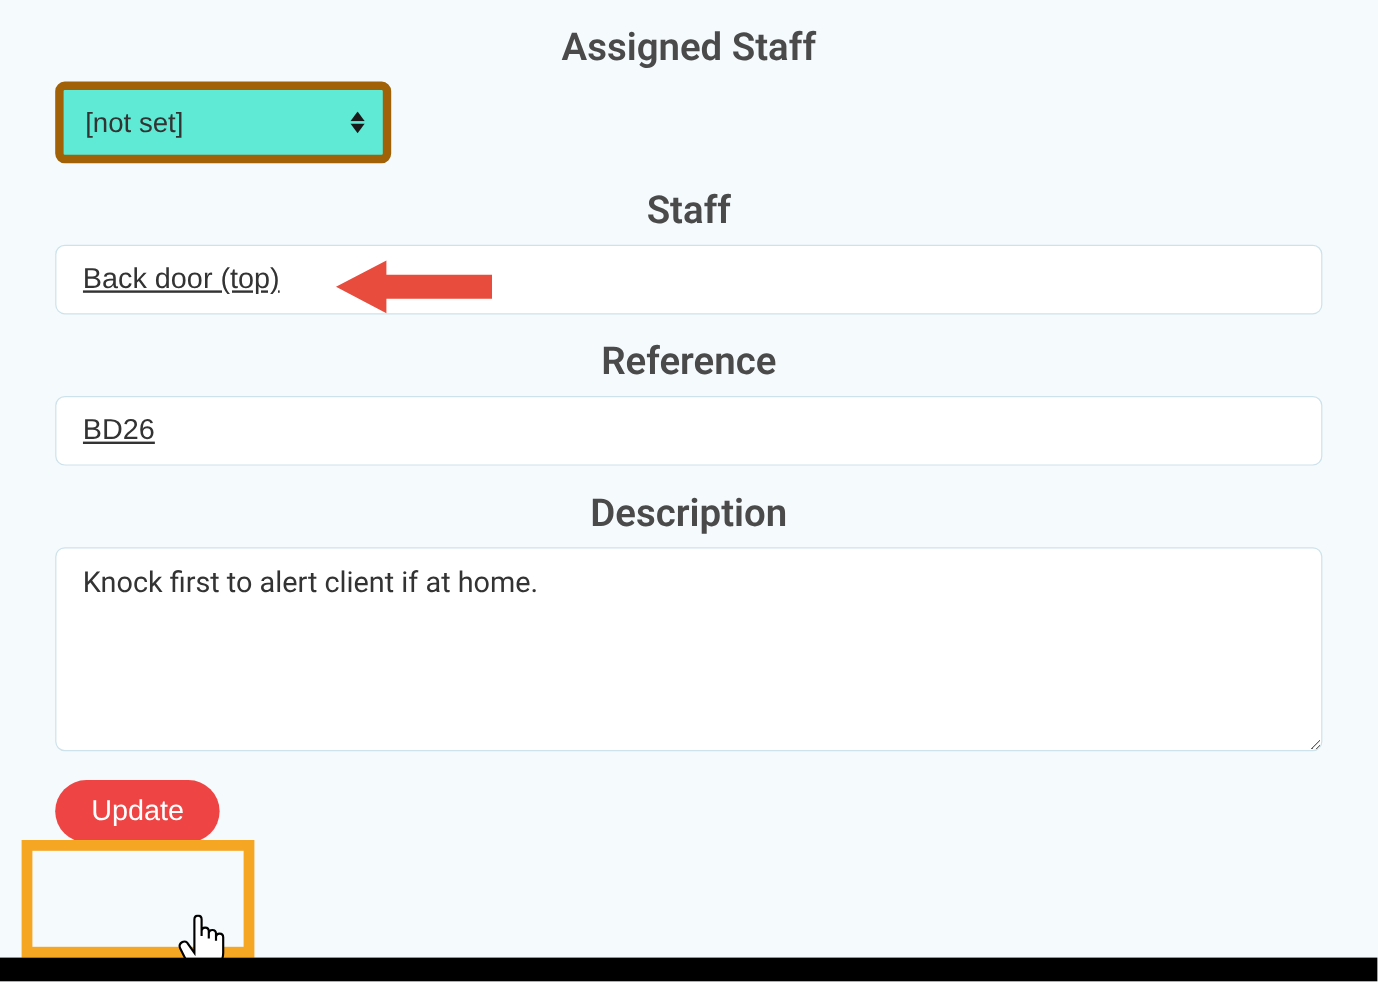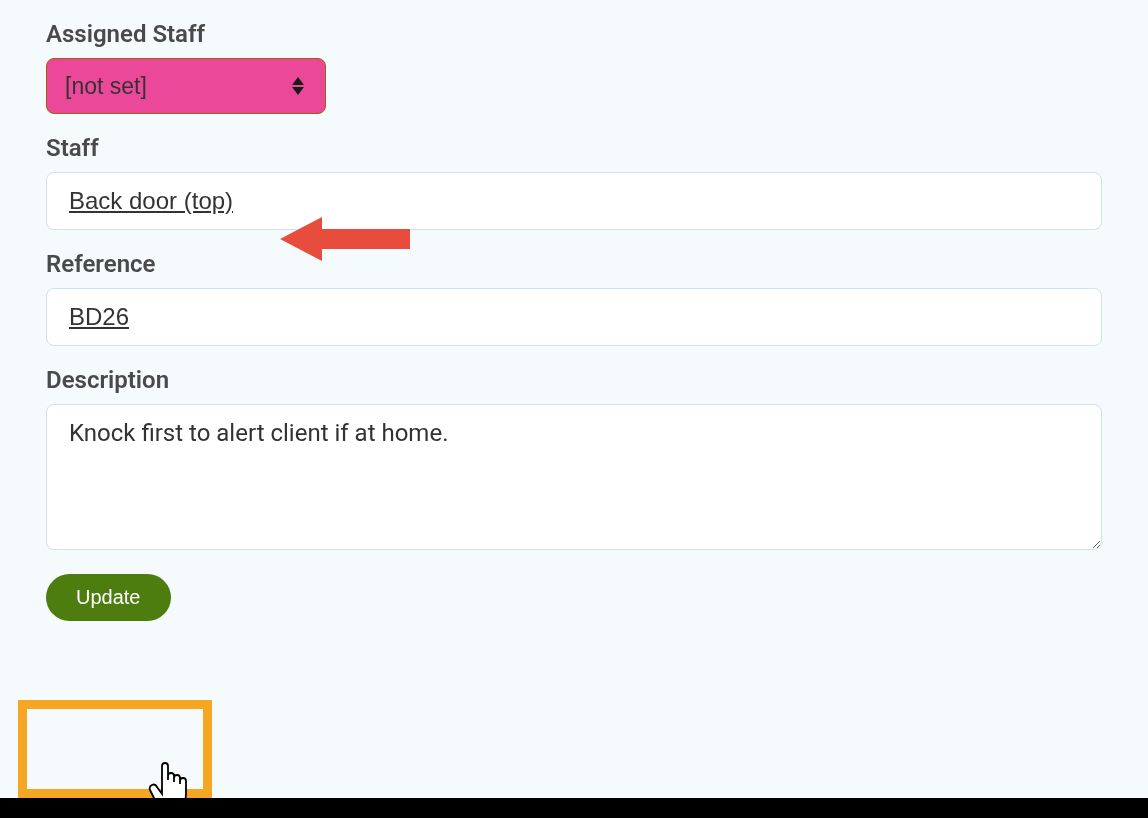--- a/index.html
+++ b/index.html
@@ -16,34 +16,35 @@
       overflow: hidden;
     }
     .form-container {
       padding: 20px 46px 0 46px;
     }
     .form-group {
       margin-bottom: 20px;
     }
     .form-label {
       display: block;
-      font-size: 24px;
+      font-size: 32px;
       font-weight: 600;
       color: #4a4a4a;
       margin-bottom: 10px;
+      text-align: center;
     }
     .select-wrapper {
       position: relative;
       display: inline-block;
     }
     .form-select {
       appearance: none;
       -webkit-appearance: none;
-      background: #ec4899;
-      border: 1px solid #a16207;
+      background: #5eead4;
+      border: 7px solid #a16207;
       border-radius: 8px;
       padding: 14px 50px 14px 18px;
       font-size: 23px;
       color: #333;
       min-width: 280px;
       cursor: pointer;
     }
     .select-arrows {
       position: absolute;
       right: 20px;
@@ -68,38 +69,38 @@
       text-decoration: underline;
     }
     .form-textarea {
       width: 100%;
       background: #ffffff;
       border: 1px solid #cde2eb;
       border-radius: 8px;
       padding: 14px 22px;
       font-size: 24px;
       color: #333;
-      height: 146px;
+      height: 170px;
       resize: both;
       font-family: inherit;
     }
     .button-row {
       display: flex;
       gap: 12px;
       align-items: center;
       margin-top: 10px;
       padding-left: 0;
     }
     .btn-update {
-      background: #4d7c0f;
+      background: #ef4444;
       color: #ffffff;
       border: none;
       border-radius: 30px;
       padding: 12px 30px;
-      font-size: 20px;
+      font-size: 24px;
       font-weight: 500;
       cursor: pointer;
     }
     .btn-delete {
       background: #ffffff;
       color: #e02020;
       border: 2px solid #e02020;
       border-radius: 30px;
       padding: 10px 28px;
       font-size: 24px;

